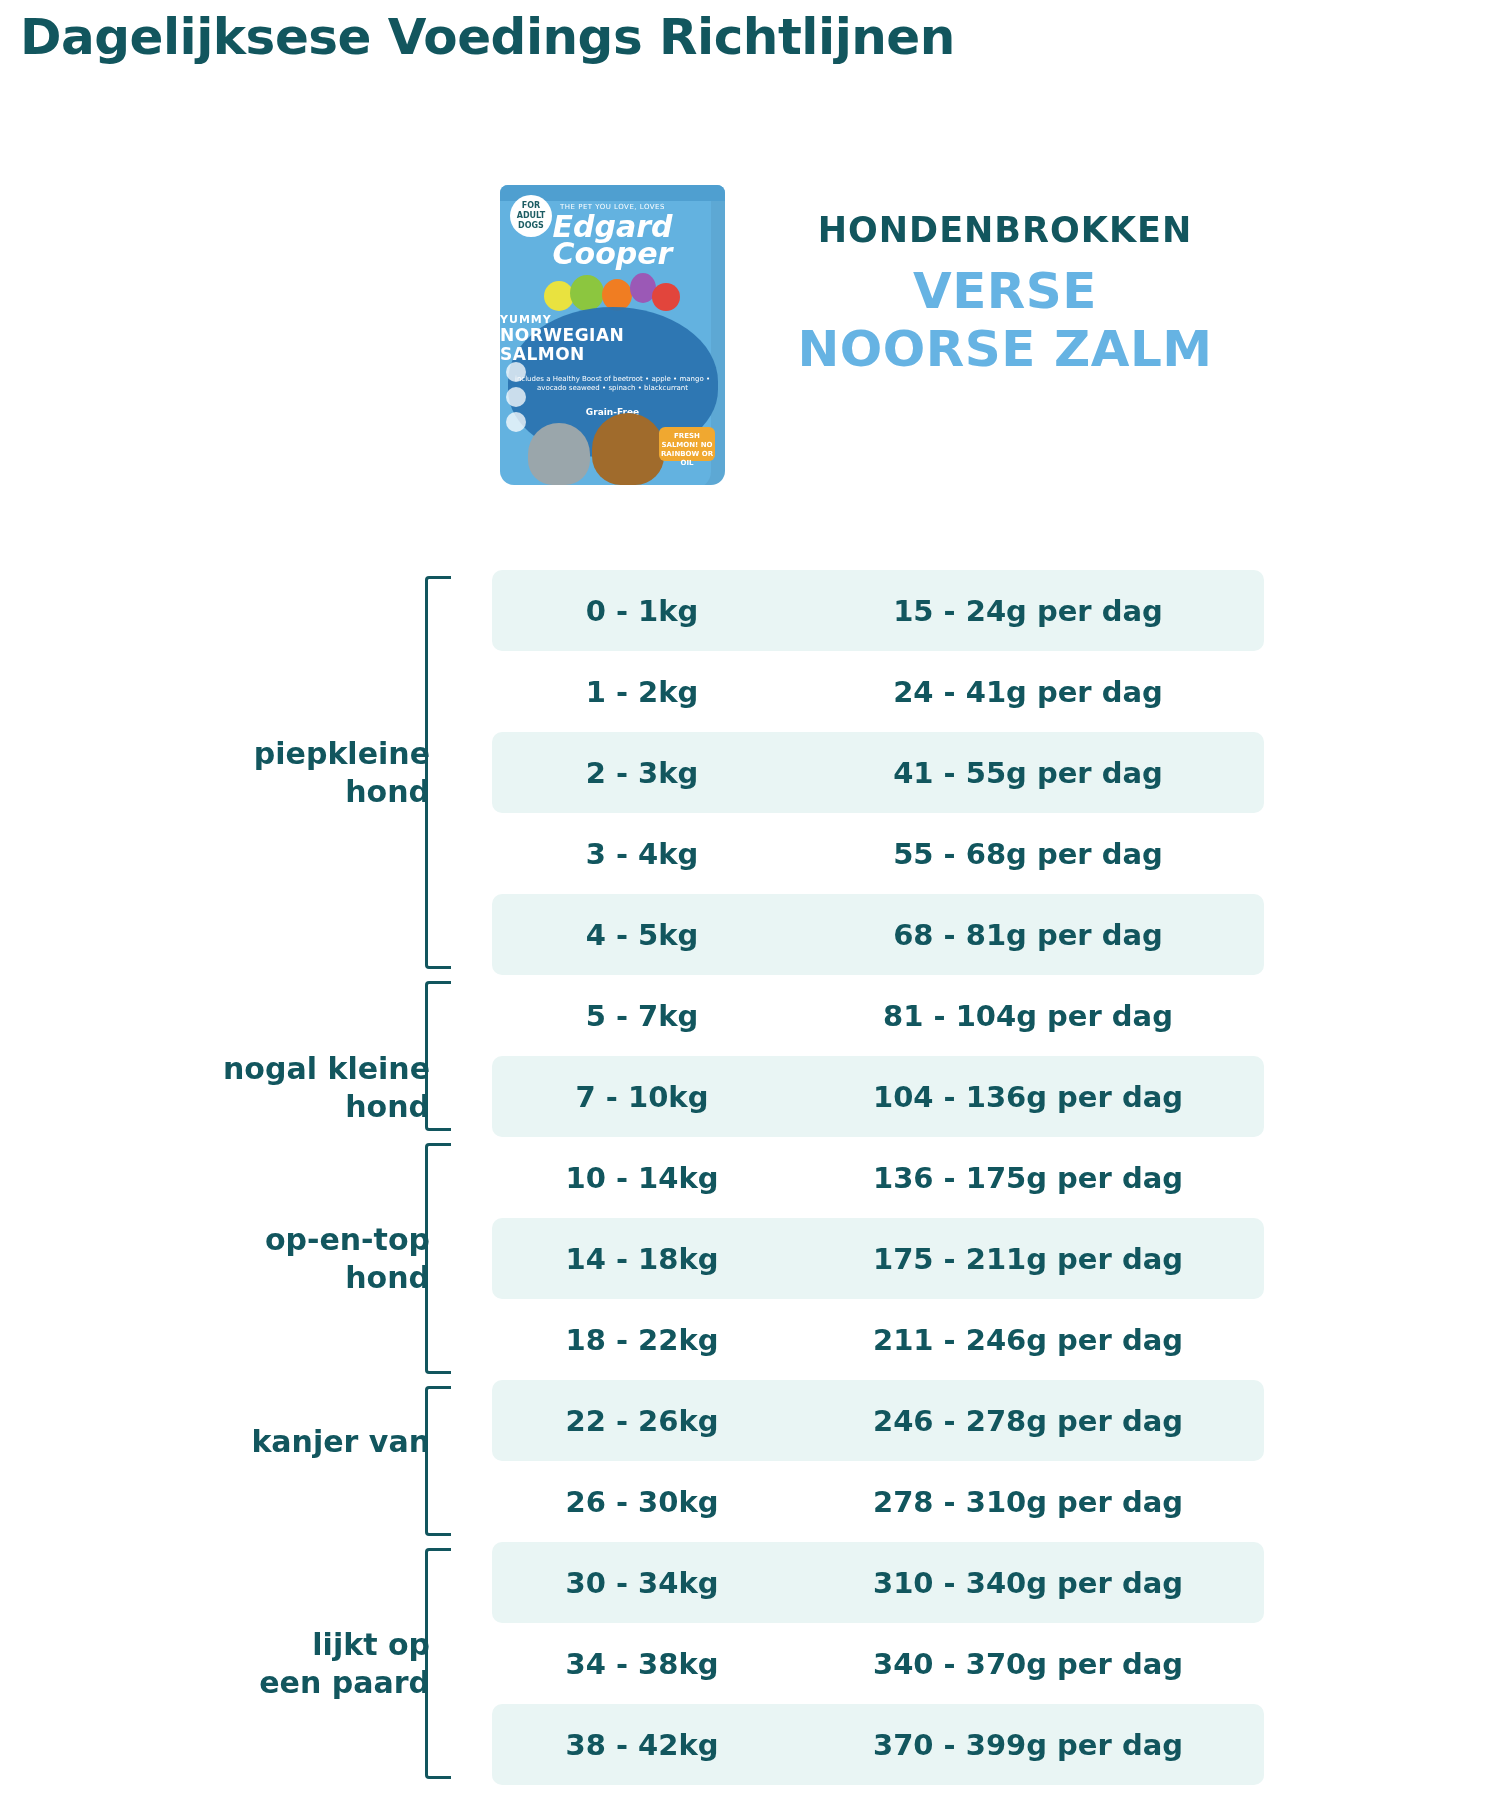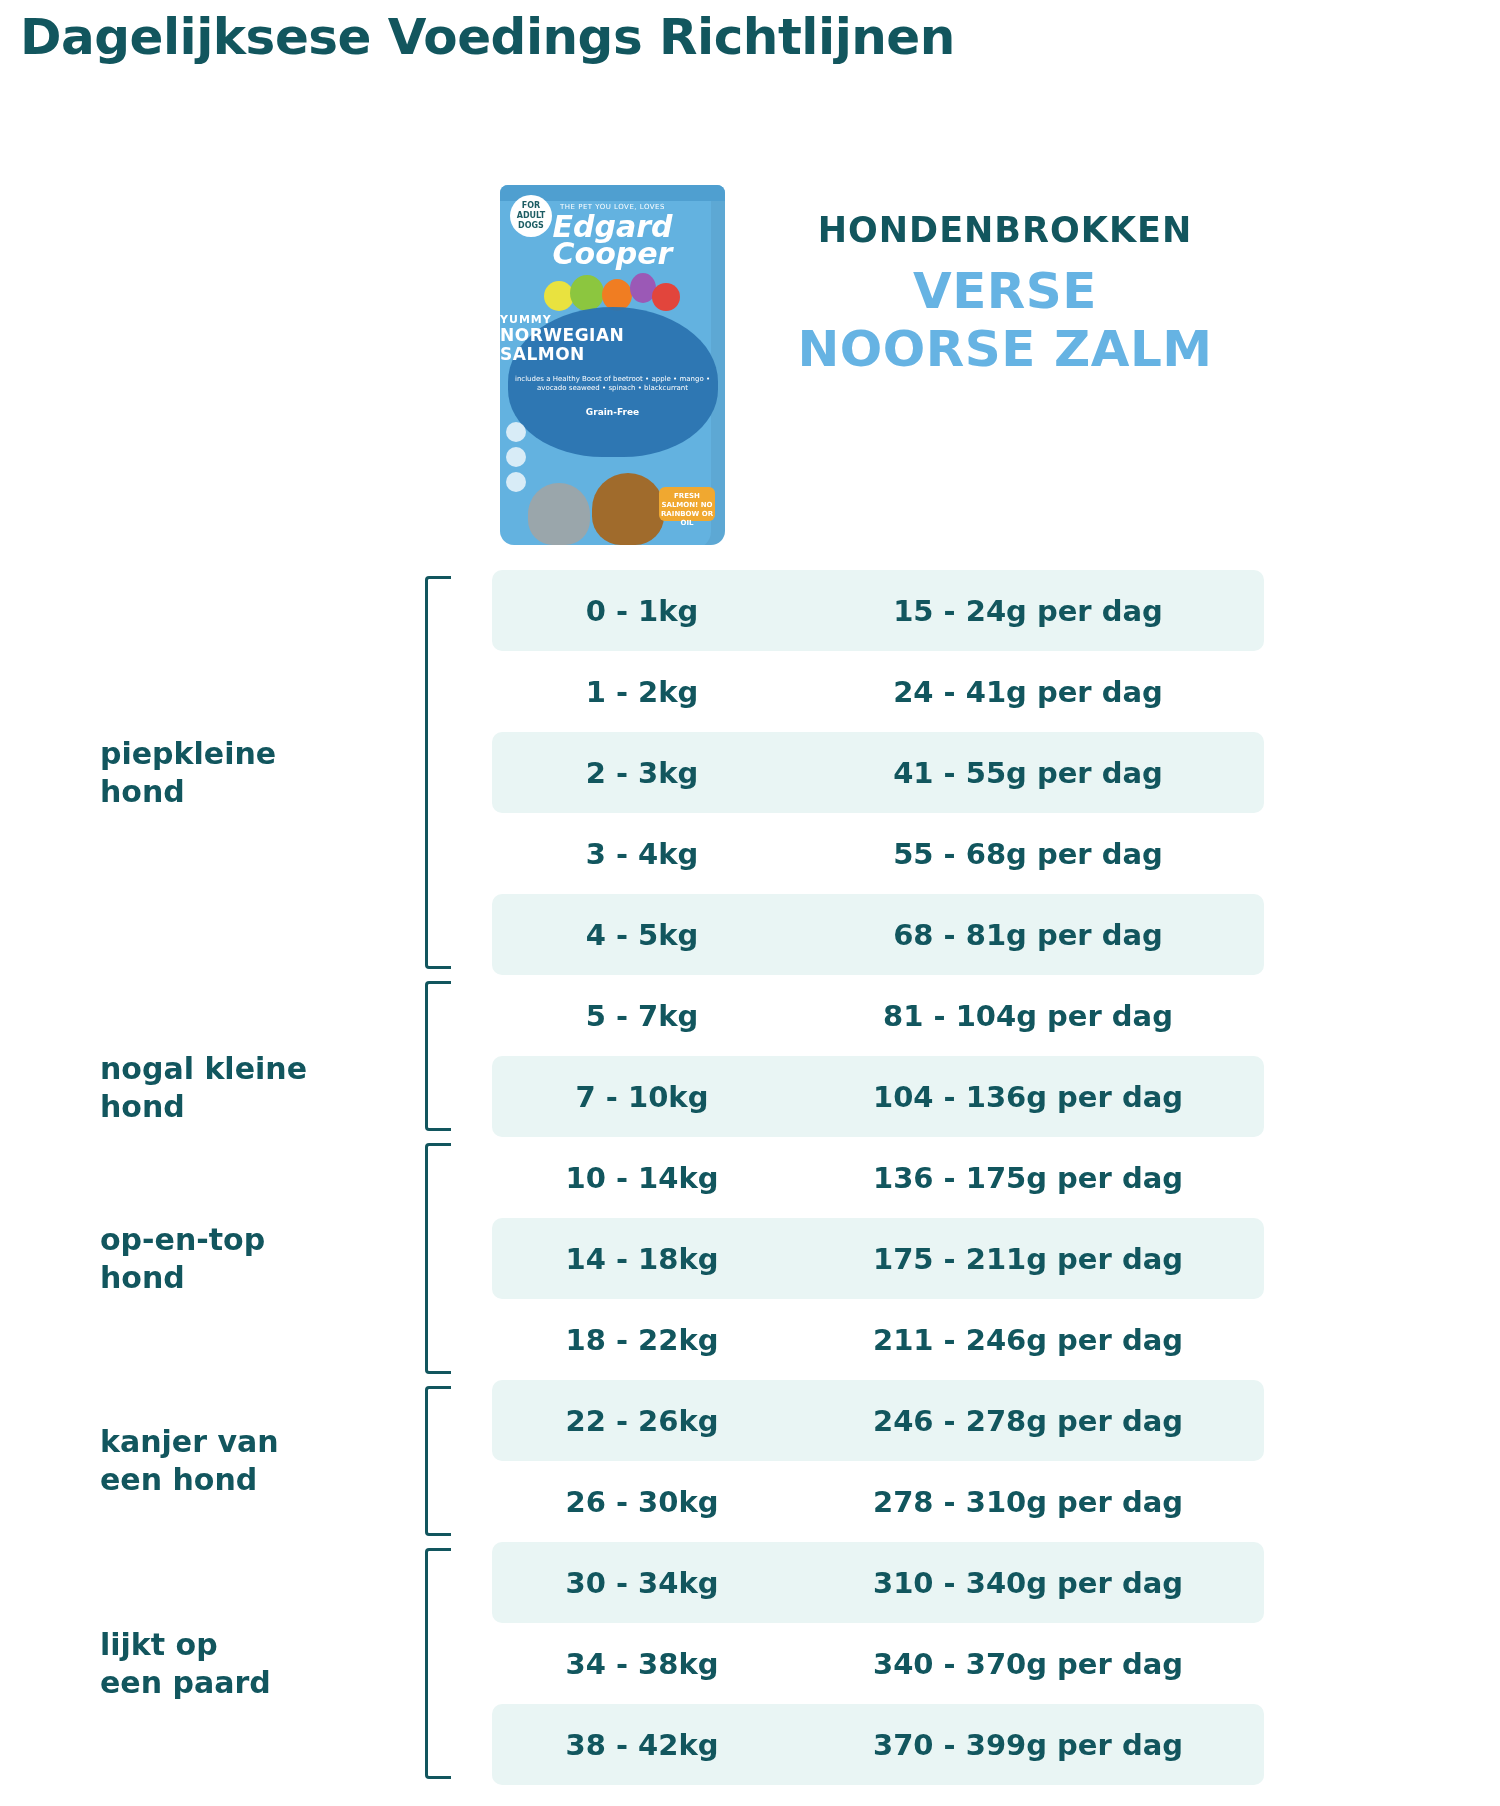--- a/index.html
+++ b/index.html
@@ -38,21 +38,21 @@
     width: 760px;
     height: 300px;
   }
 
   
   .bag {
     position: absolute;
     left: 0px;
     top: 0px;
     width: 225px;
-    height: 360px;
+    height: 300px;
     background: #63b2e0;
     border-radius: 8px 8px 14px 14px;
     box-shadow: inset -18px 0 0 -4px rgba(0,0,0,0.05);
     overflow: hidden;
   }
   .bag-top {
     position: absolute;
     left: 0; top: 0; width: 100%; height: 16px;
     background: #4f9fd0;
   }
@@ -245,21 +245,21 @@
   }
   .group {
     position: absolute;
     left: 0;
     width: 400px;
   }
   .group-label {
     position: absolute;
     left: 0;
     width: 330px;
-    text-align: left;
+    text-align: right;
     font-size: 30px;
     font-weight: bold;
     line-height: 38px;
     color: #12565e;
   }
   .bracket {
     position: absolute;
     left: 325px;
     width: 26px;
     border-left: 3px solid #12565e;
@@ -336,21 +336,20 @@
     <div class="group" style="top: 567px; height: 243px;">
       <div class="group-label" style="top: 83.5px;">
         <div>op-en-top</div>
         <div>hond</div>
       </div>
       <div class="bracket" style="top: 6px; height: 231px;"></div>
     </div>
     <div class="group" style="top: 810px; height: 162px;">
       <div class="group-label" style="top: 43px;">
         <div>kanjer van</div>
-        <div>een hond</div>
       </div>
       <div class="bracket" style="top: 6px; height: 150px;"></div>
     </div>
     <div class="group" style="top: 972px; height: 243px;">
       <div class="group-label" style="top: 83.5px;">
         <div>lijkt op</div>
         <div>een paard</div>
       </div>
       <div class="bracket" style="top: 6px; height: 231px;"></div>
     </div>

